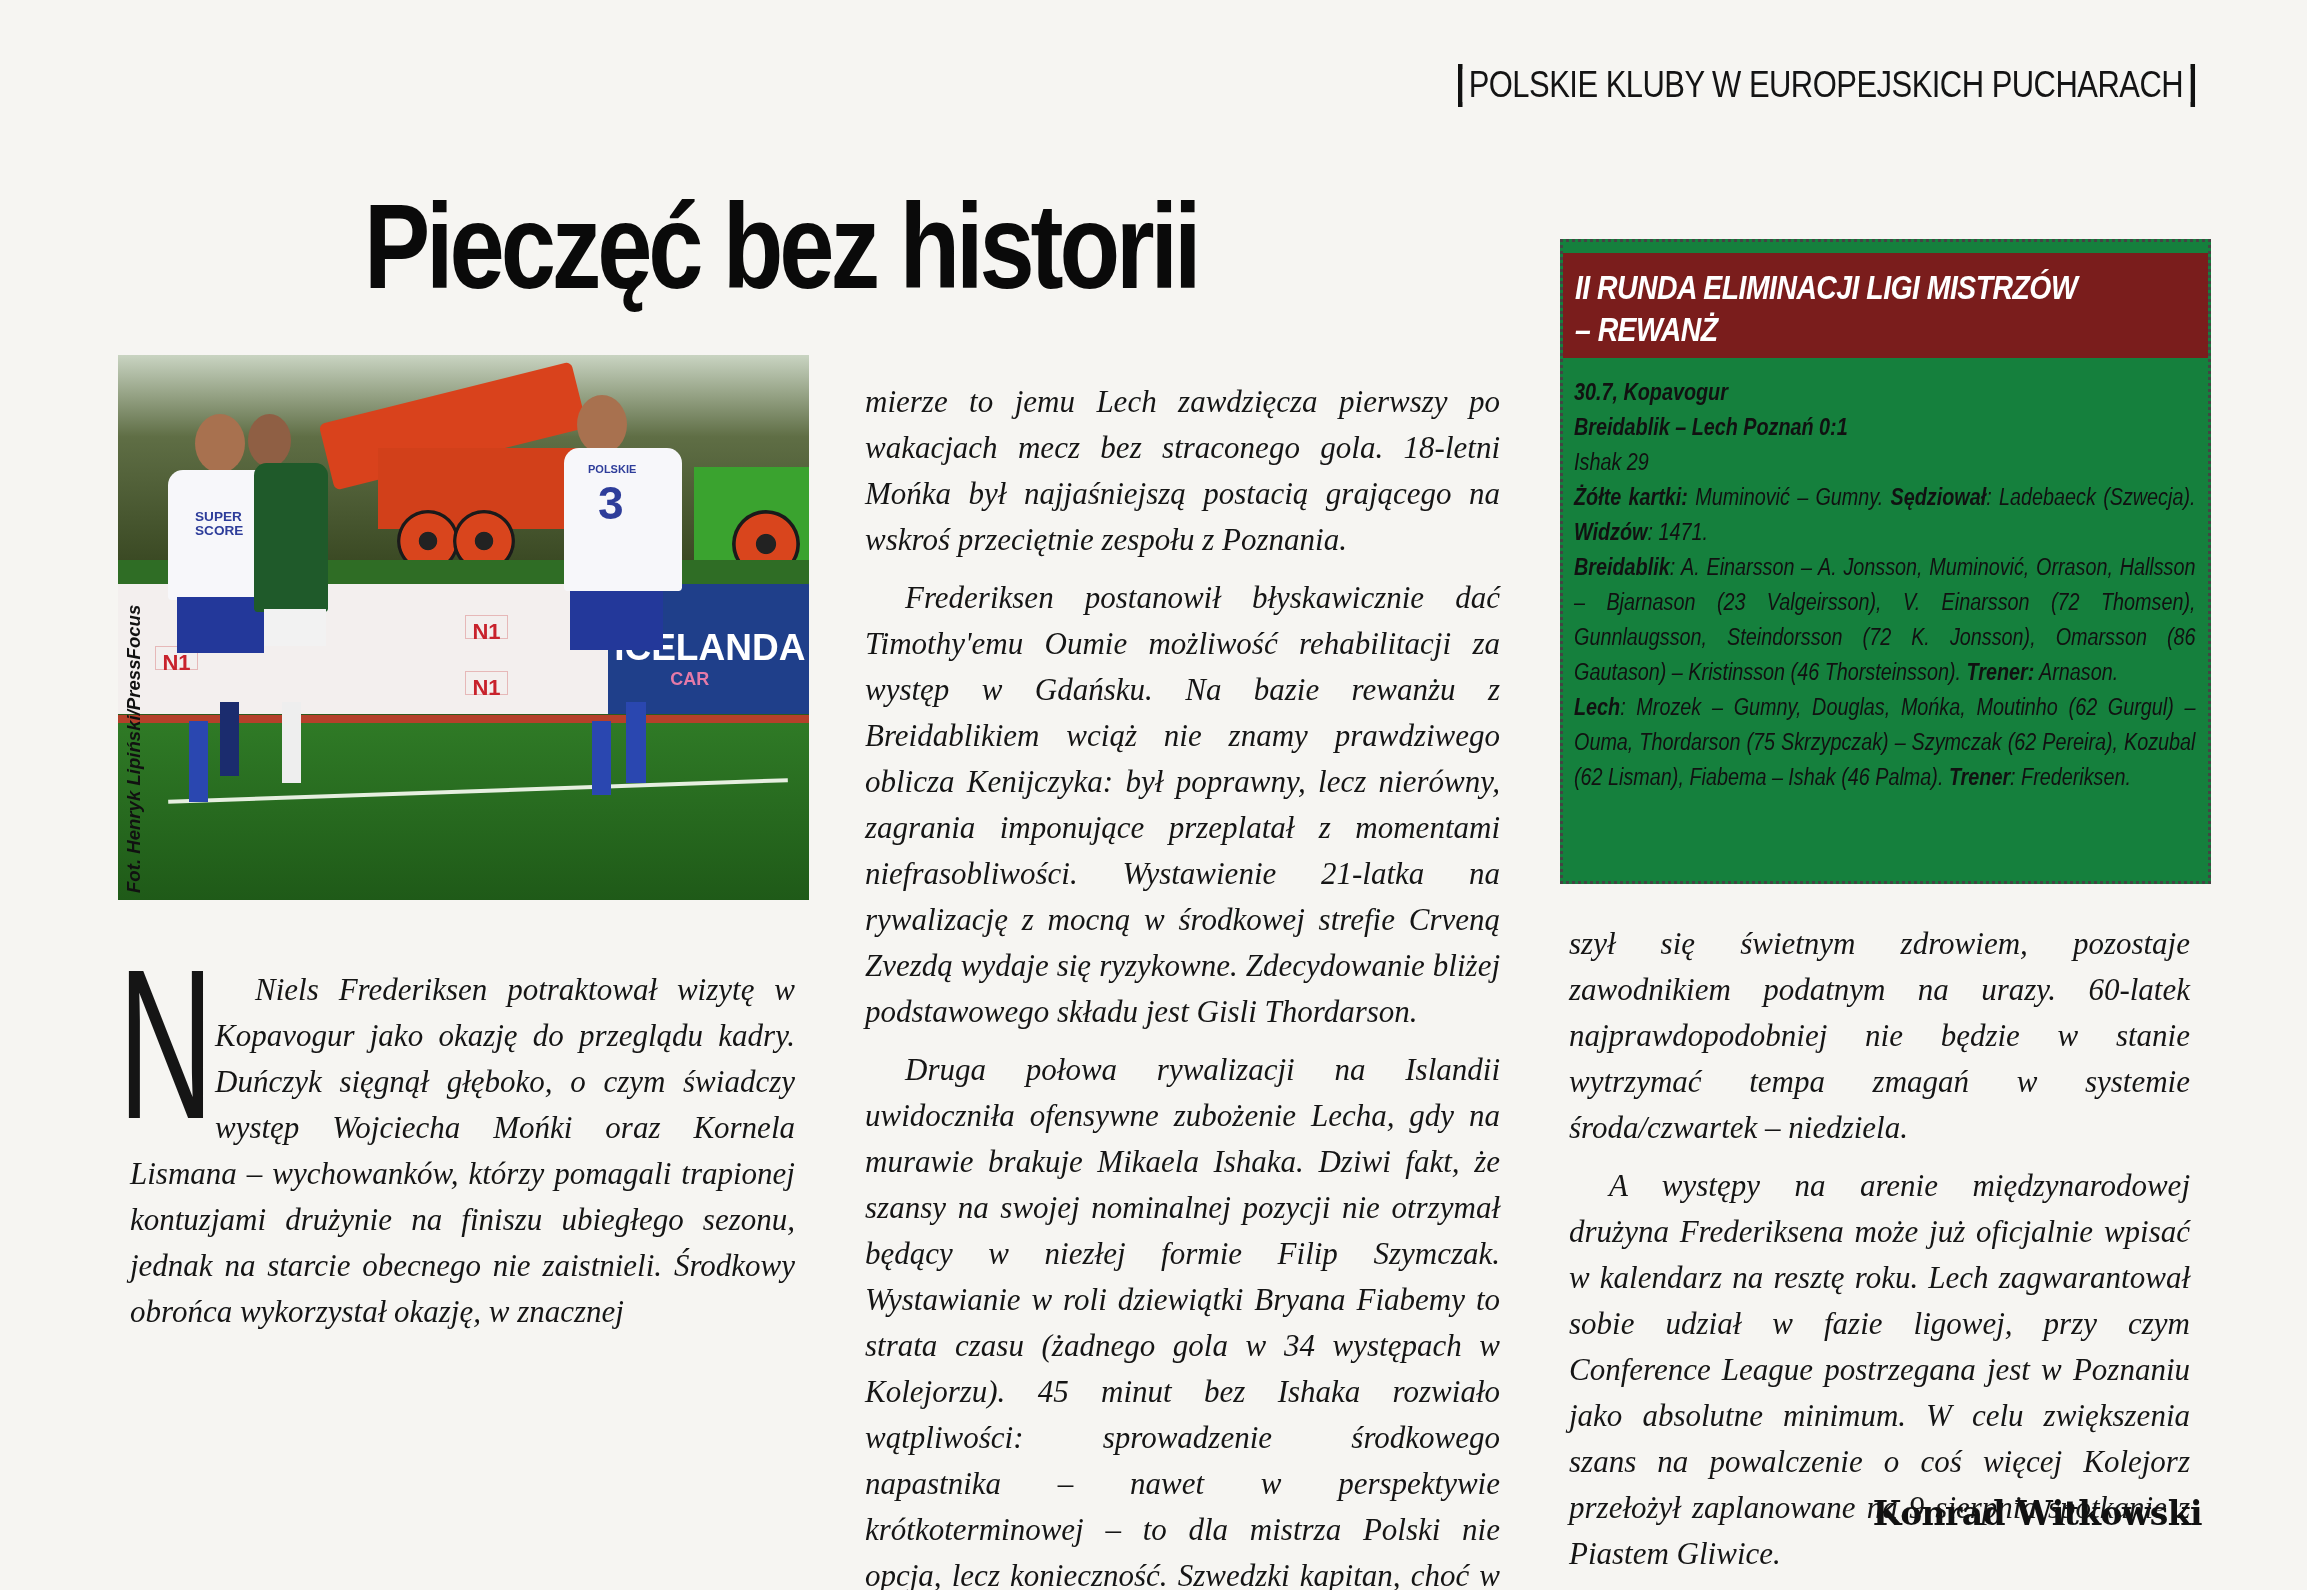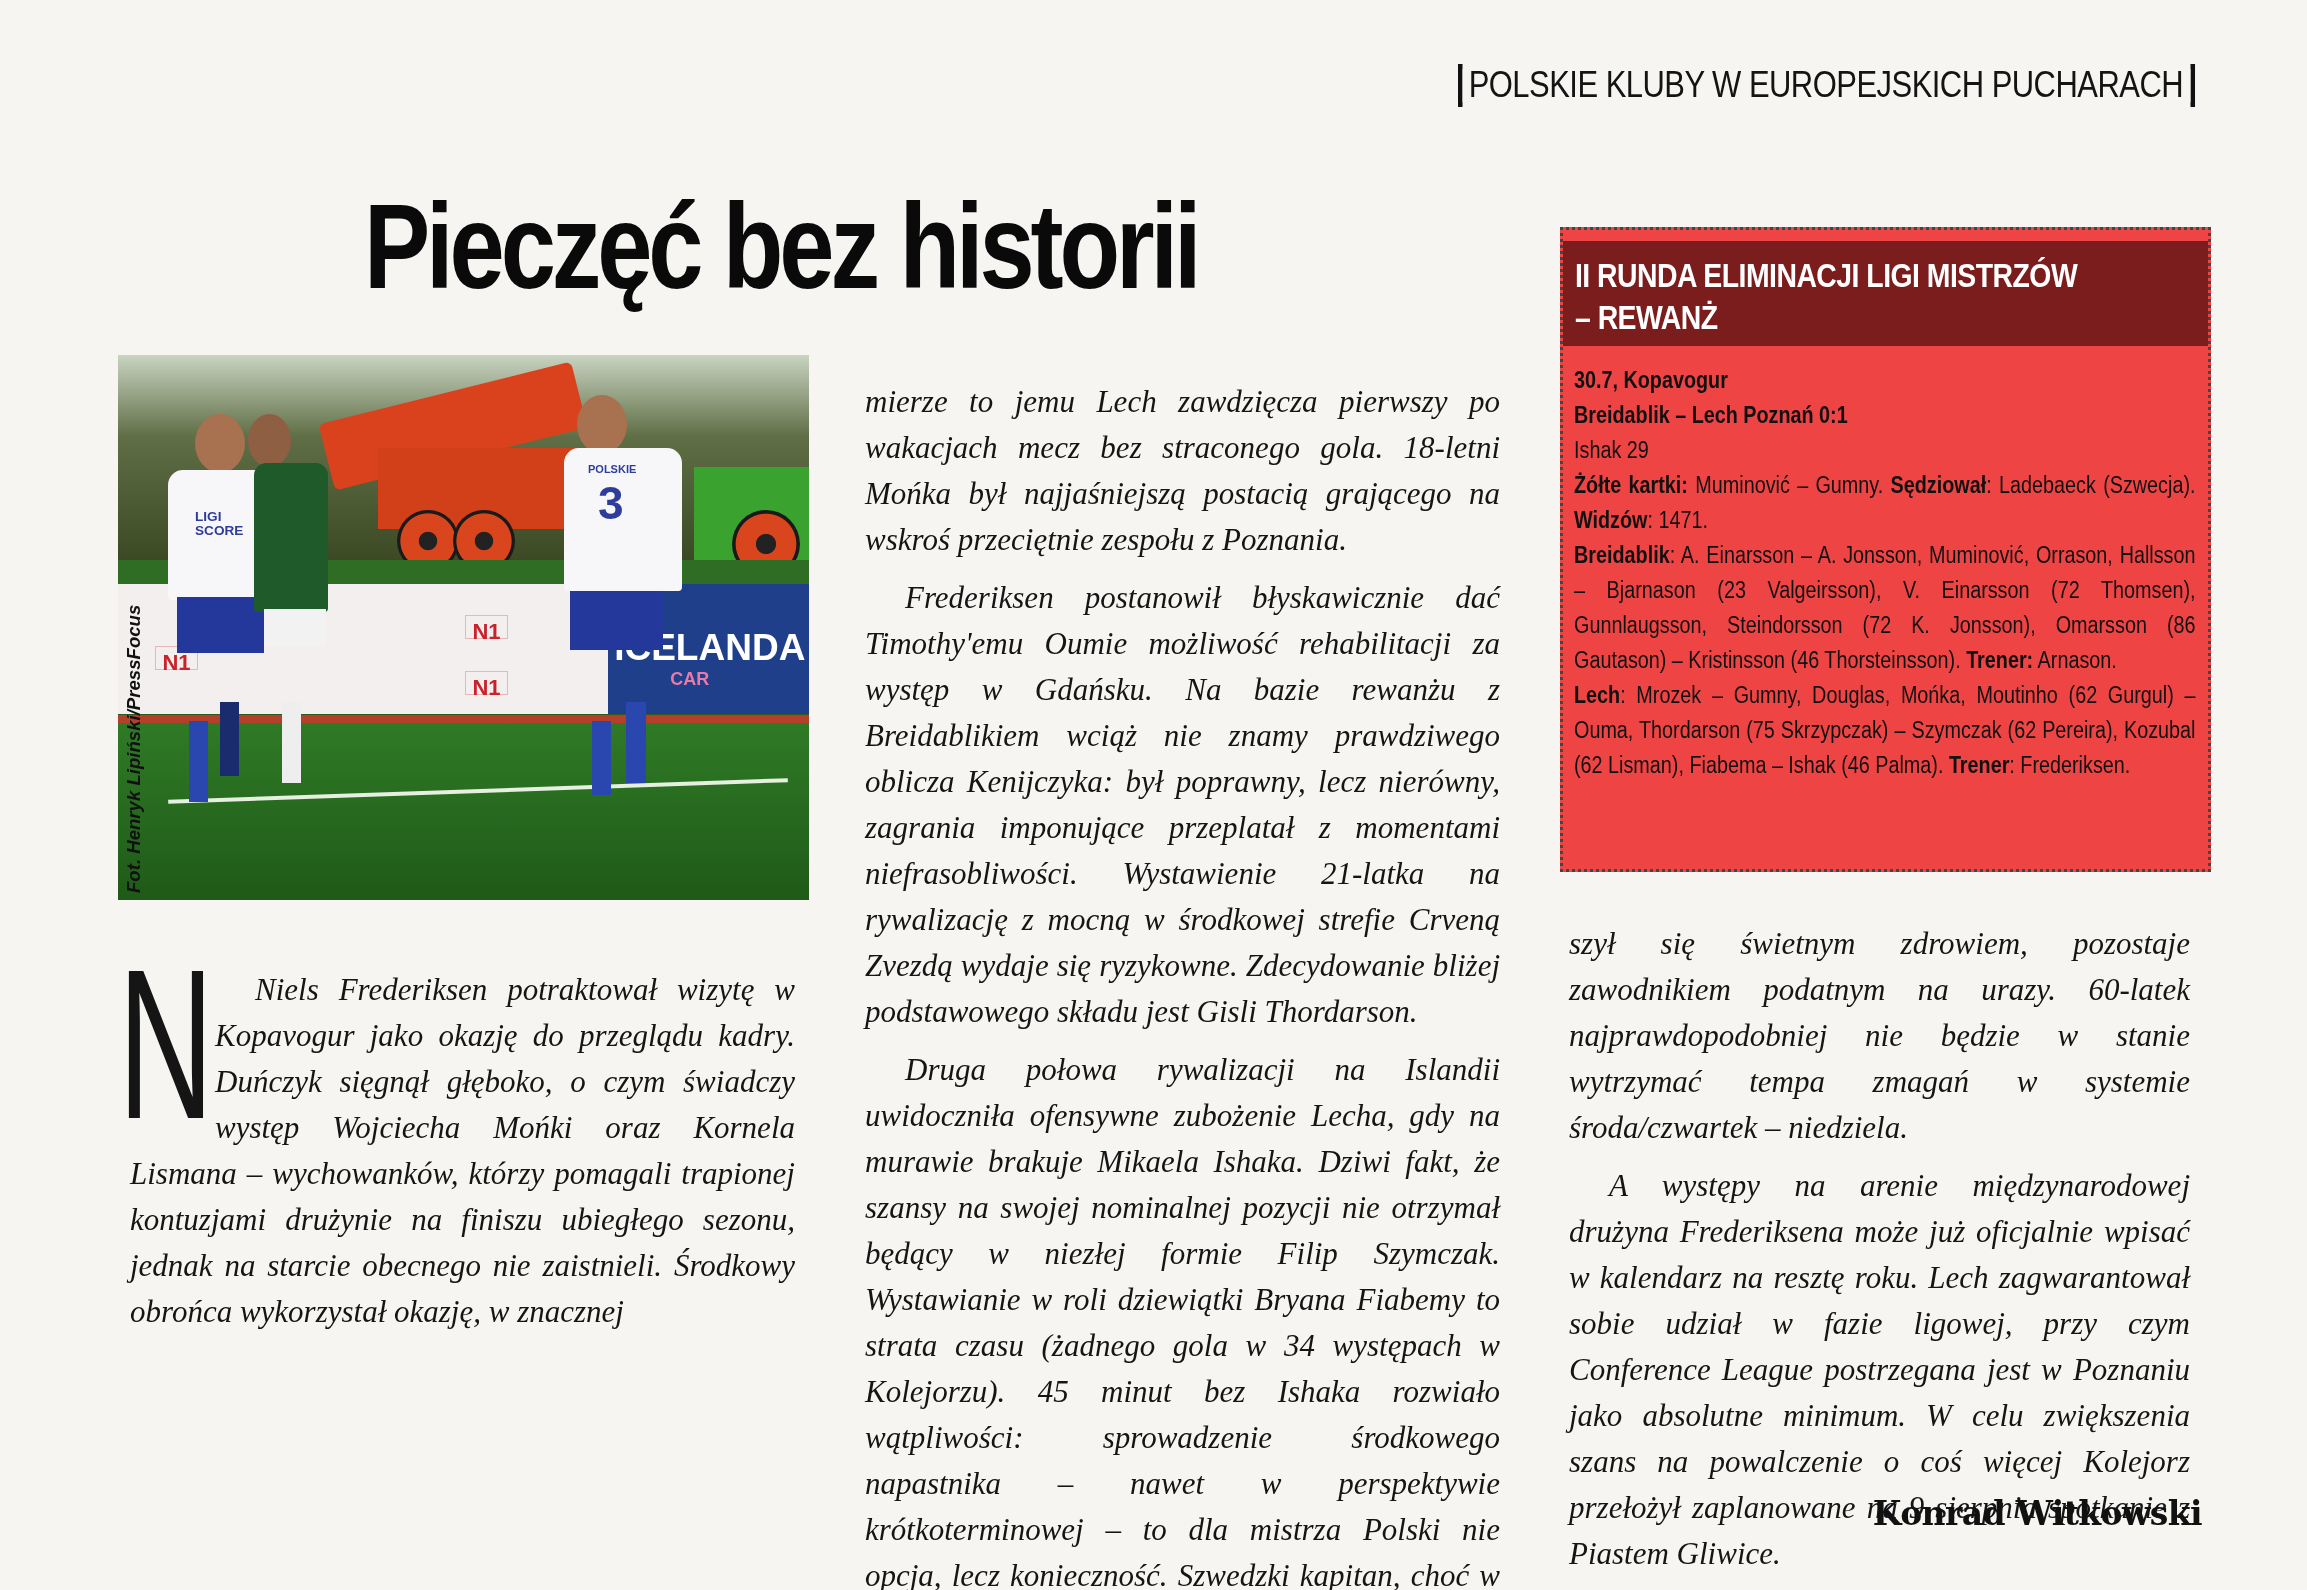--- a/index.html
+++ b/index.html
@@ -71,22 +71,22 @@
   .dropcap {
     float:left; font-family:"Liberation Sans","DejaVu Sans",sans-serif; font-weight:400;
     font-size: 214px; line-height: 167px; height: 186px; margin: 5px 16px 0 0;
     transform: scaleX(0.62); transform-origin: left top; width: 81px;
   }
   .byline {
     position:absolute; right: 105px; top: 1494px;
     font-family:"DejaVu Serif","Liberation Serif",serif; font-weight:700; font-size: 33px; letter-spacing:-0.6px;
   }
   .infobox {
-    position:absolute; left: 1560px; top: 227px; width: 651px; height: 645px;
-    border: 3.1px dotted #444; background: #ef4444;
+    position:absolute; left: 1560px; top: 239px; width: 651px; height: 645px;
+    border: 3.1px dotted #444; background: #15803d; font-style: italic;
   }
   .infobox-head {
     margin: 11px 0 0 0; background: #7a1d1c; color: #fff;
     padding: 13.6px 12.4px 15px 12.4px; height: 105px;
     font-family:"Liberation Sans","DejaVu Sans",sans-serif; font-weight:700; font-size: 33px; line-height: 42px;
     letter-spacing: -0.6px;
   }
   .infobox-head .inner { transform: scaleX(0.86); transform-origin: left top; white-space: nowrap; }
   .infobox-body {
     padding: 17.4px 11px 0 11px;
@@ -124,21 +124,21 @@
     <div>ICELANDA</div>
     <span>CAR</span>
   </div>
   <div class="track"></div>
   <div class="grass"></div>
   <div class="line"></div>
 
   <div class="player">
     <div class="p-head" style="left:77px;top:59px;width:50px;height:59px"></div>
     <div class="p-shirt" style="left:50px;top:115px;width:105px;height:130px"></div>
-    <div class="shirt-text" style="left:77px;top:155px;font-size:13.6px;line-height:13.6px;width:50px">LIGI SCORE</div>
+    <div class="shirt-text" style="left:77px;top:155px;font-size:13.6px;line-height:13.6px;width:50px">SUPER SCORE</div>
     <div class="p-shorts" style="left:59px;top:242px;width:87px;height:56px"></div>
     <div class="p-sock" style="left:71px;top:366px;width:18.6px;height:81px"></div>
     <div class="p-sock" style="left:102px;top:347px;width:18.6px;height:74px;background:#1b2c6e"></div>
   </div>
   <div class="player">
     <div class="p-head" style="left:130px;top:59px;width:43px;height:53px;background:#8f5f44"></div>
     <div class="p-green" style="left:136px;top:108px;width:74px;height:149px"></div>
     <div class="p-shorts" style="left:146px;top:254px;width:62px;height:37px;background:#f2f2f2"></div>
     <div class="p-sock" style="left:164px;top:347px;width:18.6px;height:81px;background:#eeeeee"></div>
   </div>

